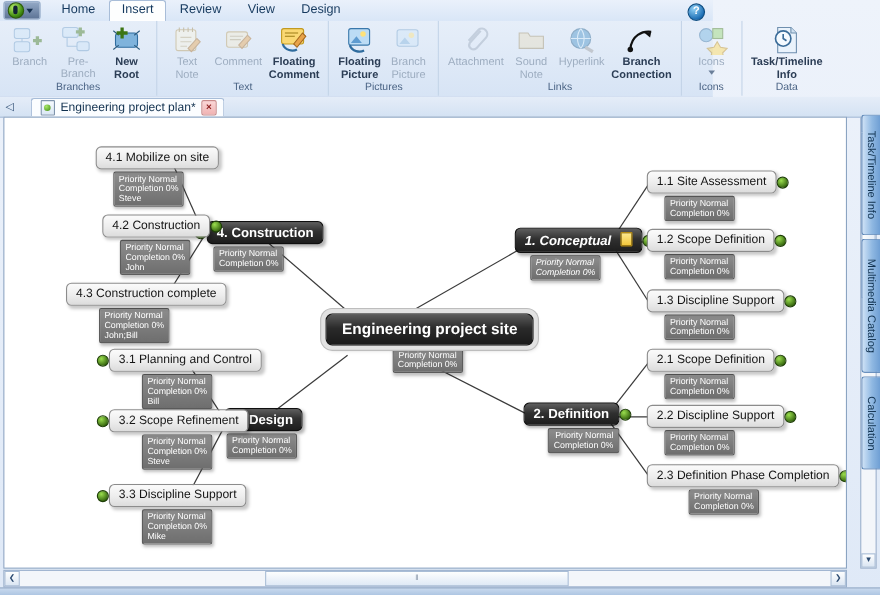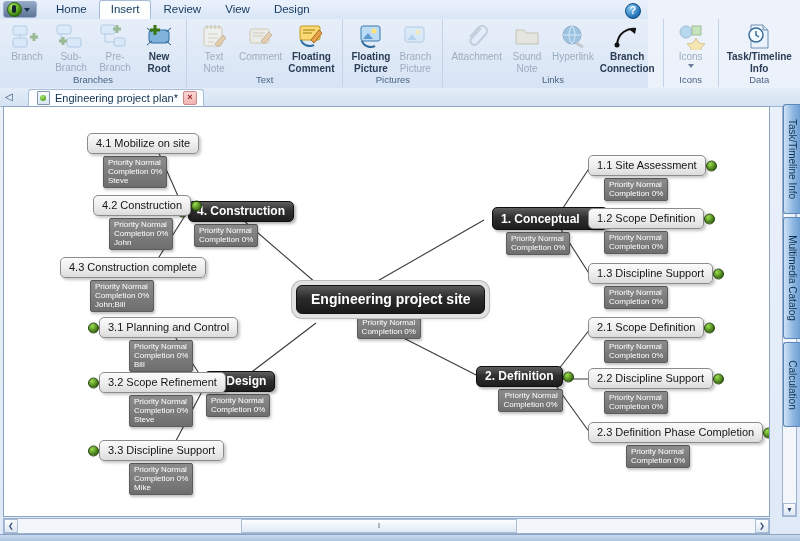--- a/index.html
+++ b/index.html
@@ -171,31 +171,20 @@
                 <path d="M8 11 L8 14" stroke="#6f9ec9" fill="none"></path>
                 <path d="M18 13h8M22 9v8" stroke="#3c7514" stroke-width="3"></path>
               </svg>
             </div>
             <div class="lab">Branch</div>
           </div>
           <div class="item dim">
             <div class="ic">
               <svg width="32" height="26" viewBox="0 0 32 26">
                 <rect x="2" y="1" width="14" height="9" rx="2" fill="#cfe6fa" stroke="#6f9ec9"></rect>
-                <rect x="12" y="14" width="14" height="9" rx="2" fill="#cfe6fa" stroke="#6f9ec9"></rect>
-                <path d="M6 10v8h6" stroke="#6f9ec9" fill="none"></path>
-                <path d="M4 17h8M8 13v8" stroke="#3c7514" stroke-width="3"></path>
-              </svg>
-            </div>
-            <div class="lab">Sub-Branch</div>
-          </div>
-          <div class="item dim">
-            <div class="ic">
-              <svg width="32" height="26" viewBox="0 0 32 26">
-                <rect x="2" y="1" width="14" height="9" rx="2" fill="#cfe6fa" stroke="#6f9ec9"></rect>
                 <rect x="15" y="14" width="11" height="8" rx="2" fill="#cfe6fa" stroke="#6f9ec9"></rect>
                 <path d="M6 10v8h9" stroke="#6f9ec9" fill="none"></path>
                 <path d="M14 5h8M18 1v8" stroke="#3c7514" stroke-width="3"></path>
               </svg>
             </div>
             <div class="lab">Pre-Branch</div>
           </div>
           <div class="item">
             <div class="ic">
               <svg width="30" height="26" viewBox="0 0 30 26">
@@ -405,21 +394,21 @@
       <div class="node root" style="left:292px;top:178px;">
         <div class="cap">Engineering project site</div>
         <div style="text-align:center;margin-left:-4px;">
           <div class="info">
             <div>Priority   Normal</div>
             <div>Completion  0%</div>
           </div>
         </div>
       </div>
 
-      <div class="node dark" style="left:488px;top:100px;">
+      <div class="node dark" style="left:464px;top:100px;font-style:italic;">
         <div class="cap">
           <span>1.  Conceptual</span>
           <span class="ynote"></span>
           <span class="dot r"></span>
         </div>
         <div style="margin-left:14px;">
           <div class="info">
             <div>Priority   Normal</div>
             <div>Completion  0%</div>
           </div>

